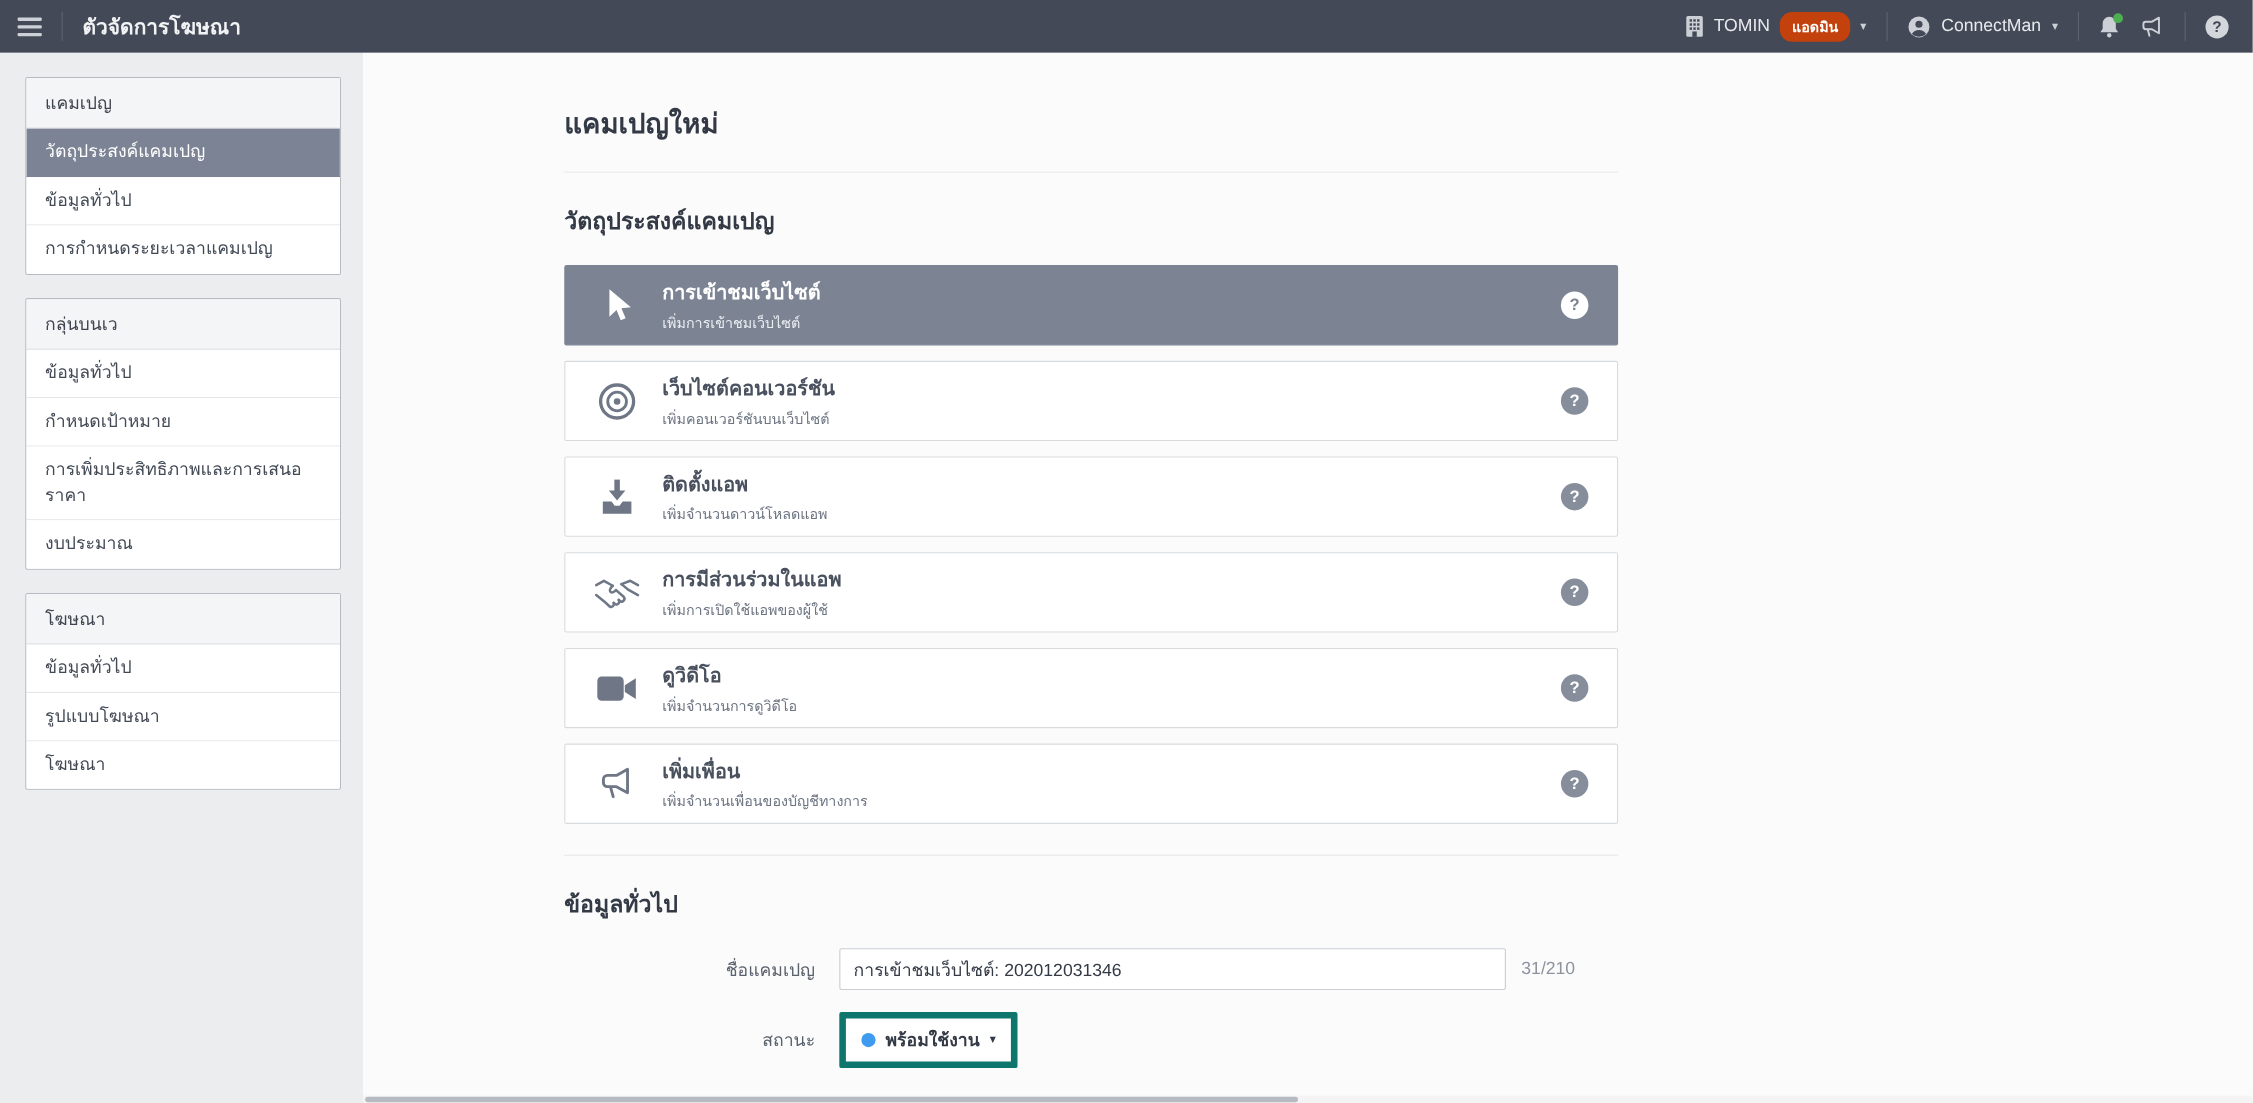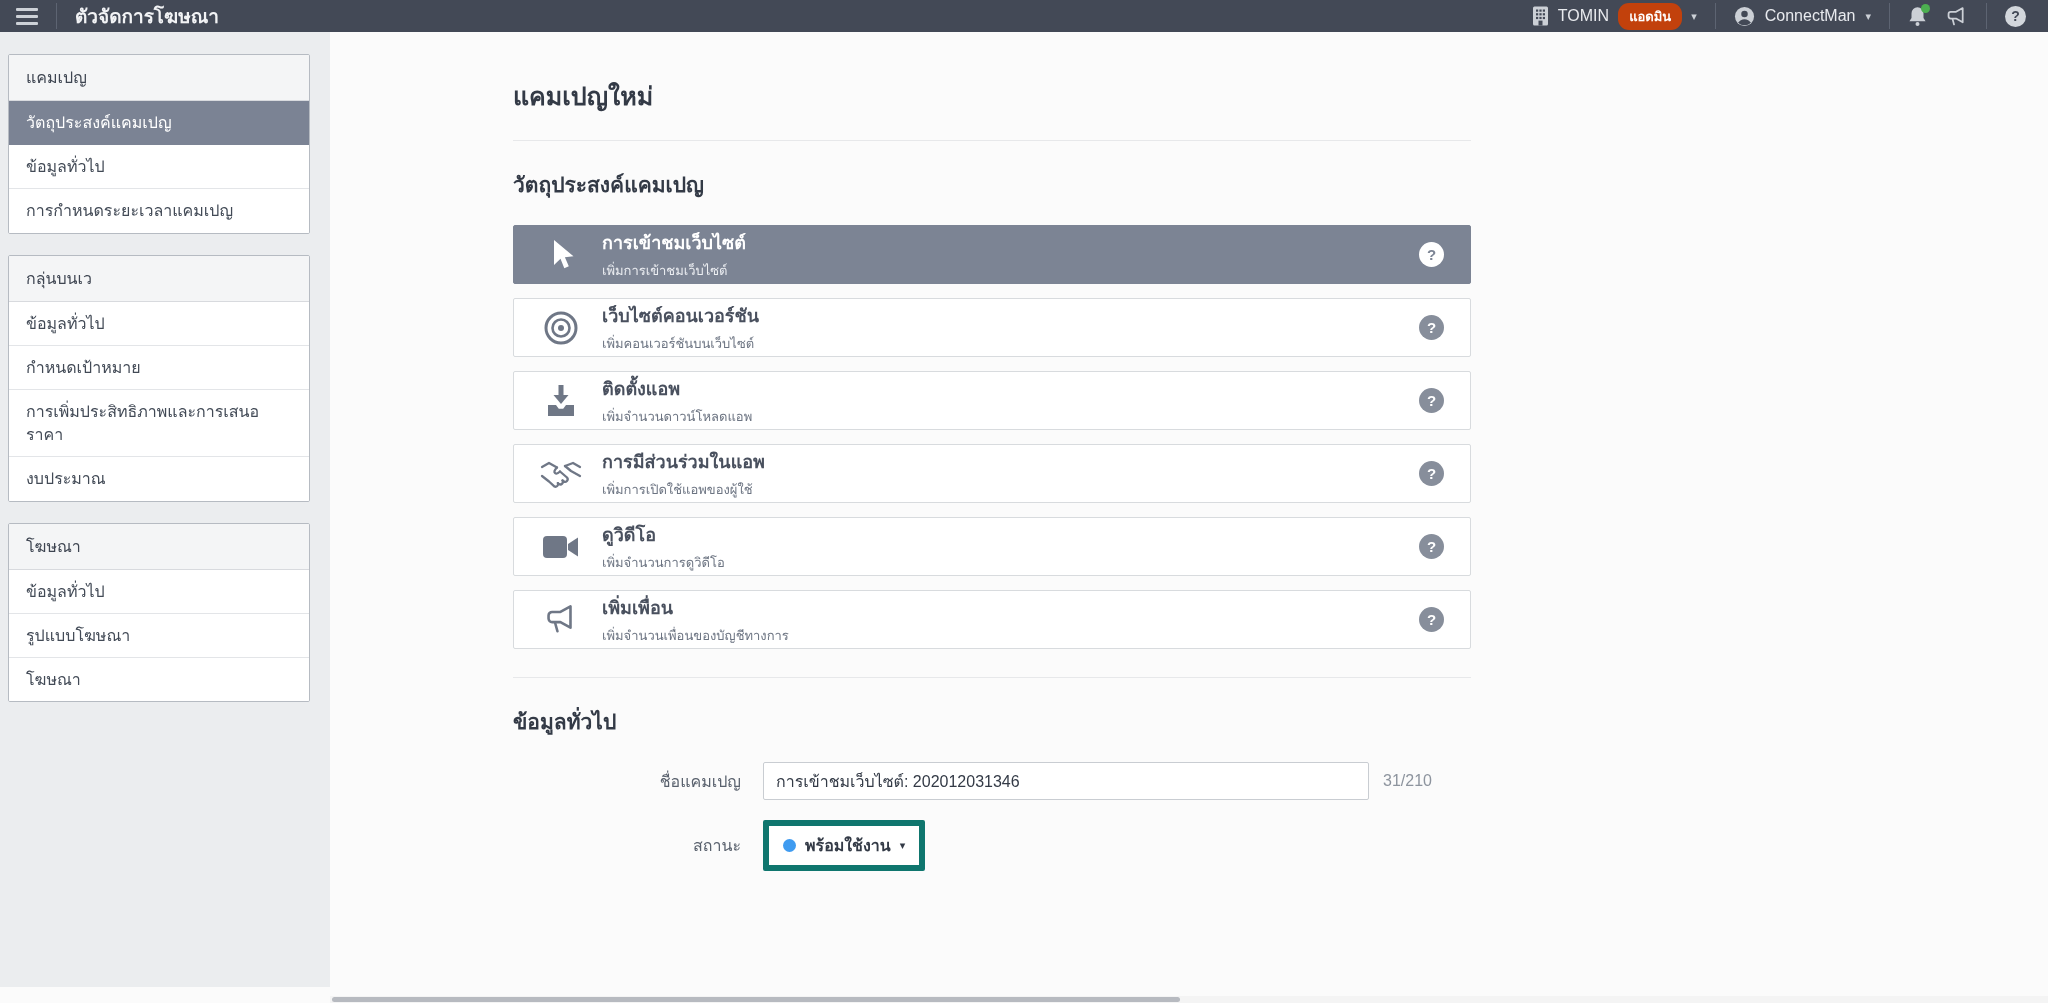--- a/index.html
+++ b/index.html
@@ -1,53 +1,53 @@
 <!DOCTYPE html>
 <html><head>
 <meta charset="utf-8">
 <style>
   * { margin:0; padding:0; box-sizing:border-box; }
   html,body { width:2048px; height:1003px; overflow:hidden;
     font-family:"Liberation Sans","DejaVu Sans",sans-serif; background:#fbfbfb; }
 
   
-  .topbar { height:32px; background:#434956; display:flex; align-items:center; color:#fff; }
+  .topbar { height:48px; background:#434956; display:flex; align-items:center; color:#fff; }
   .tb-left { display:flex; align-items:center; padding-left:16px; }
   .hamburger { width:22px; height:17px; display:flex; flex-direction:column; justify-content:space-between; cursor:pointer; }
   .hamburger span { display:block; height:3px; background:#cdd1d7; border-radius:1px; }
   .tb-divider { width:1px; height:26px; background:#5d6472; margin:0 18px; }
   .tb-title { font-size:19px; font-weight:bold; color:#f2f3f5; }
   .tb-right { margin-left:auto; display:flex; align-items:center; padding-right:22px; color:#ccd0d6; }
   .tb-group { display:flex; align-items:center; gap:10px; cursor:pointer; }
   .tb-name { font-size:16px; color:#e8eaee; }
   .badge { background:#c2410c; border-radius:11px; padding:3px 11px; font-size:13px; font-weight:bold; color:#fff; }
   .caret { font-size:11px; color:#ccd0d6; line-height:1; }
   .tb-icon { color:#ccd0d6; display:flex; align-items:center; position:relative; cursor:pointer; }
   .green-dot { position:absolute; top:-2px; right:-3px; width:9px; height:9px; border-radius:50%; background:#4caf50; }
   .help-circle { width:21px; height:21px; border-radius:50%; background:#d3d7dc; color:#434956; font-size:14px; font-weight:bold; display:flex; align-items:center; justify-content:center; }
 
   
   .layout { display:flex; height:955px; }
 
   
-  .sidebar { width:330px; background:#ebedef; padding:22px 20px 0 8px; flex-shrink:0; }
+  .sidebar { width:330px; background:#ebedef; padding:22px 20px 0 23px; flex-shrink:0; }
   .group { background:#fff; border:1px solid #b6bbc2; border-radius:2px; margin-bottom:21px; overflow:hidden; }
   .group-header { background:#f4f5f6; padding:10px 17px; font-size:16px; color:#3e4551; border-bottom:1px solid #d8dade; }
   .side-item { padding:10px 17px; font-size:16px; color:#424a56; border-bottom:1px solid #e3e5e8; background:#fff; cursor:pointer; line-height:1.45; }
   .side-item:last-child { border-bottom:none; }
   .side-item.active { background:#7b8394; color:#fff; border-bottom-color:#7b8394; }
 
   
   .main { flex:1; background:#fbfbfb; padding:38px 0 0 183px; position:relative; }
   .content { width:958px; }
   .page-title { font-size:25px; font-weight:bold; color:#333a46; margin:6px 0 24px; }
   .divider { height:1px; background:#e7e8ea; }
   .section-title { font-size:21px; font-weight:bold; color:#333a46; margin:27px 0 24px; }
 
-  .obj-row { height:59px; background:#fff; border:1px solid #d8dbde; border-radius:2px;
+  .obj-row { height:73px; background:#fff; border:1px solid #d8dbde; border-radius:2px;
     display:flex; align-items:center; margin-bottom:14px; cursor:pointer; }
   .obj-icon { width:42px; display:flex; justify-content:center; align-items:center; margin:0 20px 0 26px; color:#6f7786; }
   .obj-text { display:flex; flex-direction:column; gap:3px; }
   .obj-title { font-size:18px; font-weight:bold; color:#49505e; }
   .obj-sub { font-size:13px; color:#6c7482; }
   .obj-help { margin-left:auto; margin-right:26px; width:25px; height:25px; border-radius:50%;
     background:#878e9b; color:#fff; font-weight:bold; font-size:15px;
     display:flex; align-items:center; justify-content:center; cursor:pointer; flex-shrink:0; }
   .obj-row.selected { background:#7c8494; border-color:#7c8494; }
   .obj-row.selected .obj-title { color:#fff; }

